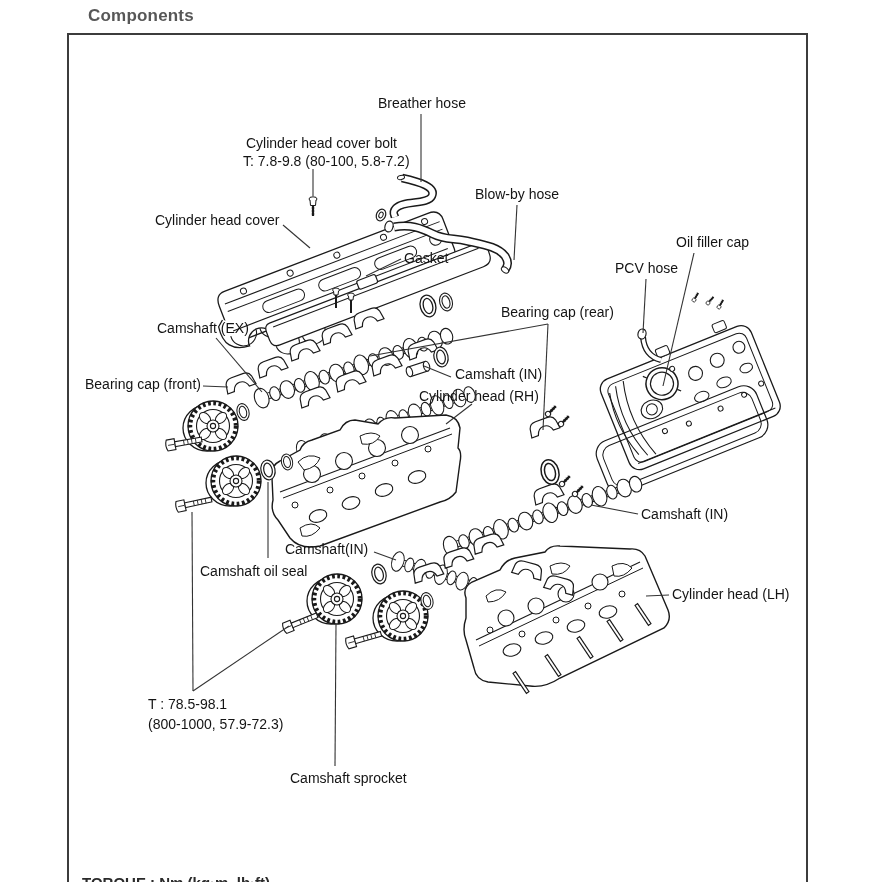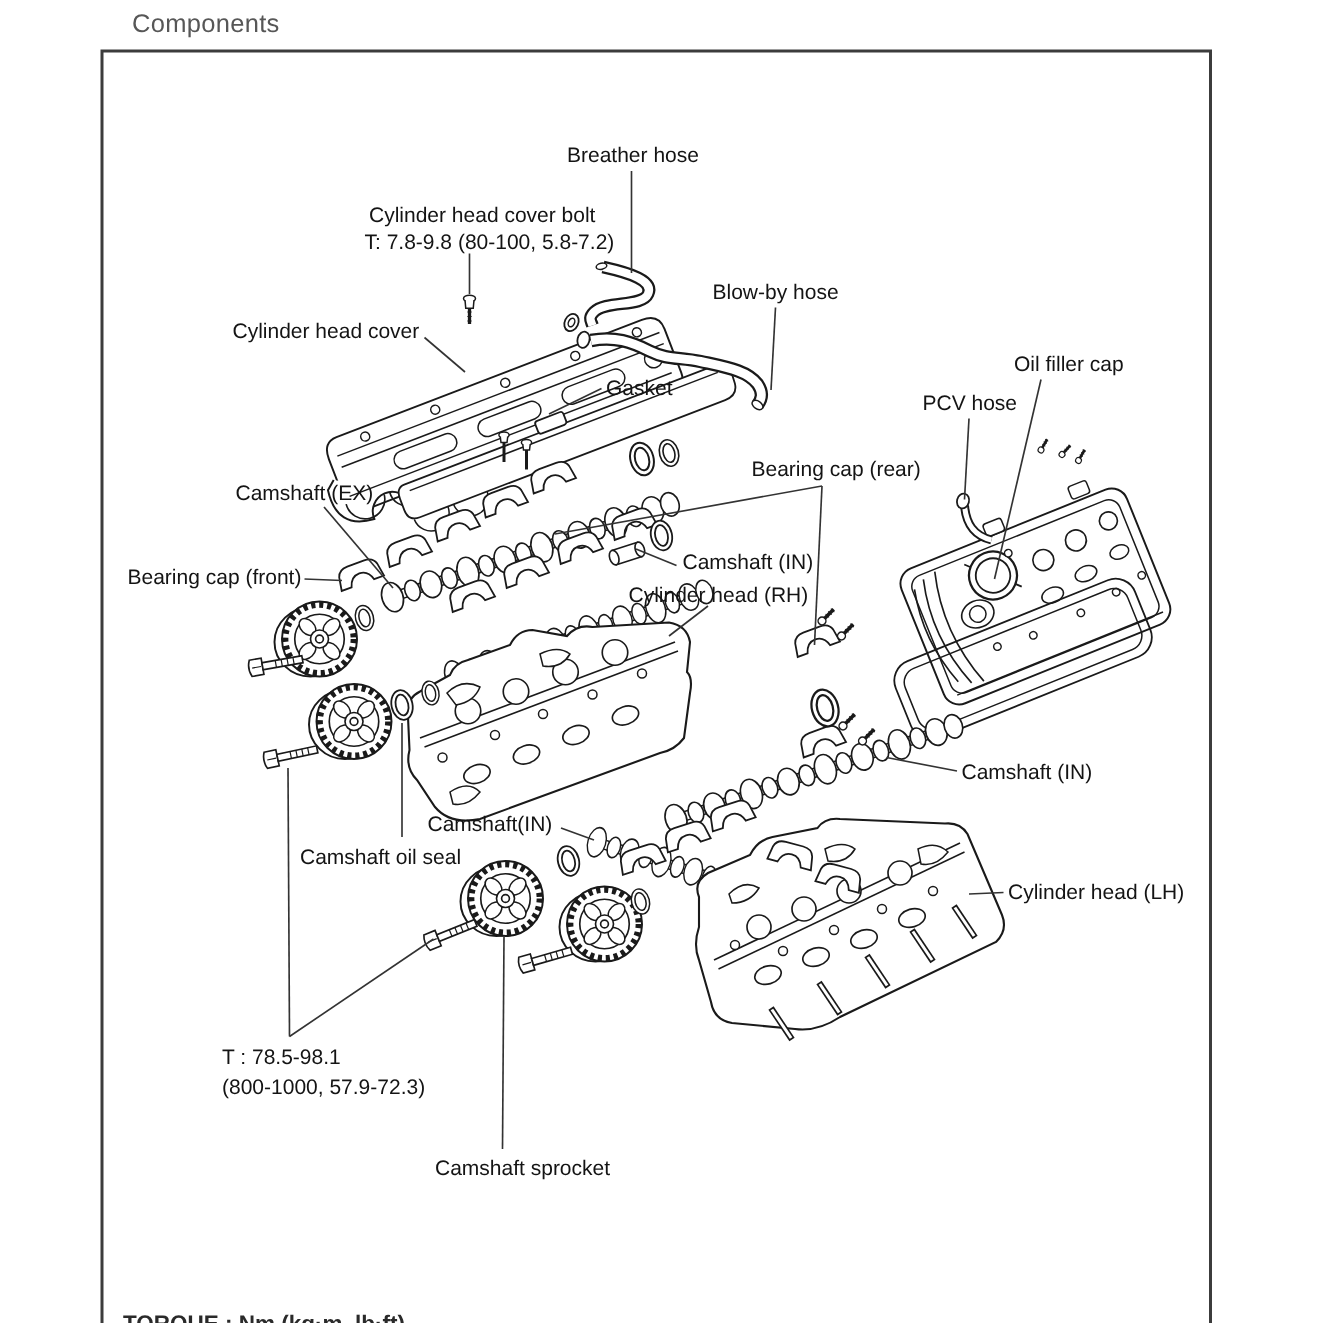--- a/index.html
+++ b/index.html
@@ -1,17 +1,17 @@
 <!DOCTYPE html>
 <html><head>
 <meta charset="utf-8">
 <style>
   html,body{margin:0;padding:0;width:882px;height:882px;background:#fff;overflow:hidden;}
   body{font-family:"Liberation Sans",sans-serif;position:relative;}
-  .page-title{position:absolute;left:88px;top:6px;font-size:17px;font-weight:normal;color:#575757;letter-spacing:.2px;}
+  .page-title{position:absolute;left:88px;top:6px;font-size:17px;font-weight:bold;color:#575757;letter-spacing:.2px;}
   .frame{position:absolute;left:67px;top:33px;width:737px;height:900px;border:2px solid #3c3c3c;background:#fff;}
   .footer-note{position:absolute;left:82px;top:874px;font-size:15px;font-weight:bold;color:#2a2a2a;}
   svg{position:absolute;left:0;top:0;}
   svg text{font-family:"Liberation Sans",sans-serif;font-size:14px;fill:#141414;}
 </style>
 </head>
 <body>
 
 <div class="page-title">Components</div>
 <div class="frame"></div>

